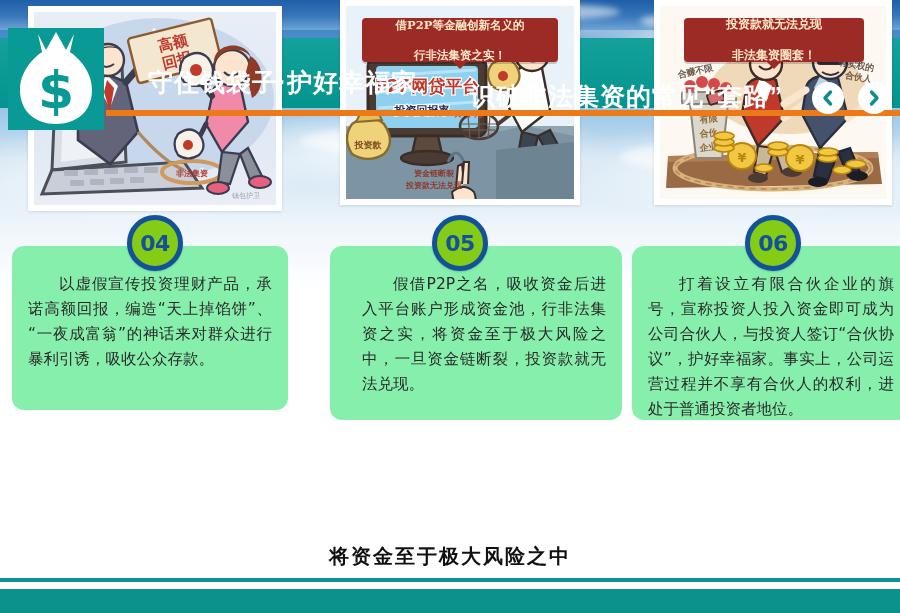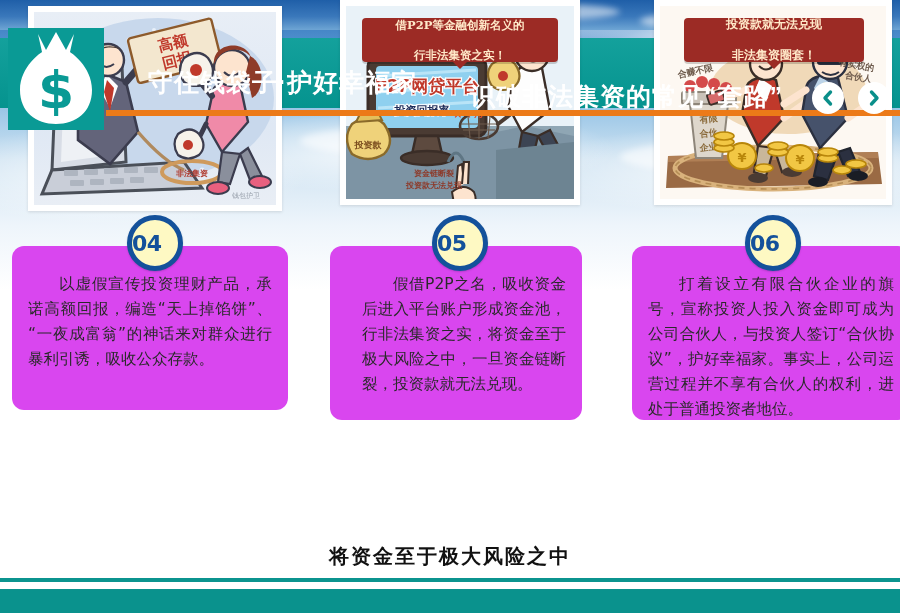--- a/index.html
+++ b/index.html
@@ -72,32 +72,32 @@
   .card{position:absolute;top:0;}
   .card-img-frame{
     background:#ffffff;padding:6px;box-sizing:border-box;
     box-shadow:0 1px 3px rgba(0,0,0,.12);
   }
   .illus{position:relative;overflow:hidden;width:100%;height:100%;}
 
   
   .badge{
     position:absolute;width:56px;height:56px;border-radius:50%;
-    background:#fef9c3;border:5px solid #14519b;box-sizing:border-box;
-    display:flex;align-items:center;justify-content:flex-start;
+    background:#84cc16;border:5px solid #14519b;box-sizing:border-box;
+    display:flex;align-items:center;justify-content:center;
     z-index:9;box-shadow:0 1px 2px rgba(0,0,0,.18);
   }
   .badge span{
     font-size:22px;font-weight:bold;color:#14519b;
     font-family:"DejaVu Sans",sans-serif;letter-spacing:-.5px;
   }
 
   
   .panel{
-    position:absolute;background:#d946ef;border-radius:12px;
+    position:absolute;background:#86efac;border-radius:12px;
     box-sizing:border-box;padding:26px 16px 14px 16px;z-index:3;
   }
   .panel p{
     margin:0;color:#2a2a2a;font-size:15.5px;line-height:25px;
     text-indent:2em;text-align:justify;
     font-family:"DejaVu Sans","Liberation Sans",sans-serif;
   }
 
   
   .footer-org{
@@ -315,21 +315,21 @@
           <div>借P2P等金融创新名义的</div>
           <div>行非法集资之实！</div>
         </div>
       </div>
     </div>
 
     <div class="badge" style="left:92px;top:215px;">
       <span>05</span>
     </div>
 
-    <div class="panel" style="left:-10px;top:246px;width:252px;height:174px;padding-left:32px;">
+    <div class="panel" style="left:-10px;top:246px;width:292px;height:174px;padding-left:32px;">
       <p>假借P2P之名，吸收资金后进入平台账户形成资金池，行非法集资之实，将资金至于极大风险之中，一旦资金链断裂，投资款就无法兑现。</p>
     </div>
   </div>
 
   <div class="card" style="left:654px;width:238px;">
     <div class="card-img-frame" style="position:absolute;left:0;top:0;width:238px;height:205px;">
       <div class="illus" style="background:#fdf8f2;">
         <svg width="226" height="193" viewBox="0 0 226 193" style="position:absolute;left:0;top:0;">
           <rect x="0" y="0" width="226" height="193" fill="#fdf8f2"></rect>
           <ellipse cx="128" cy="84" rx="78" ry="44" fill="#f0d9b8"></ellipse>

